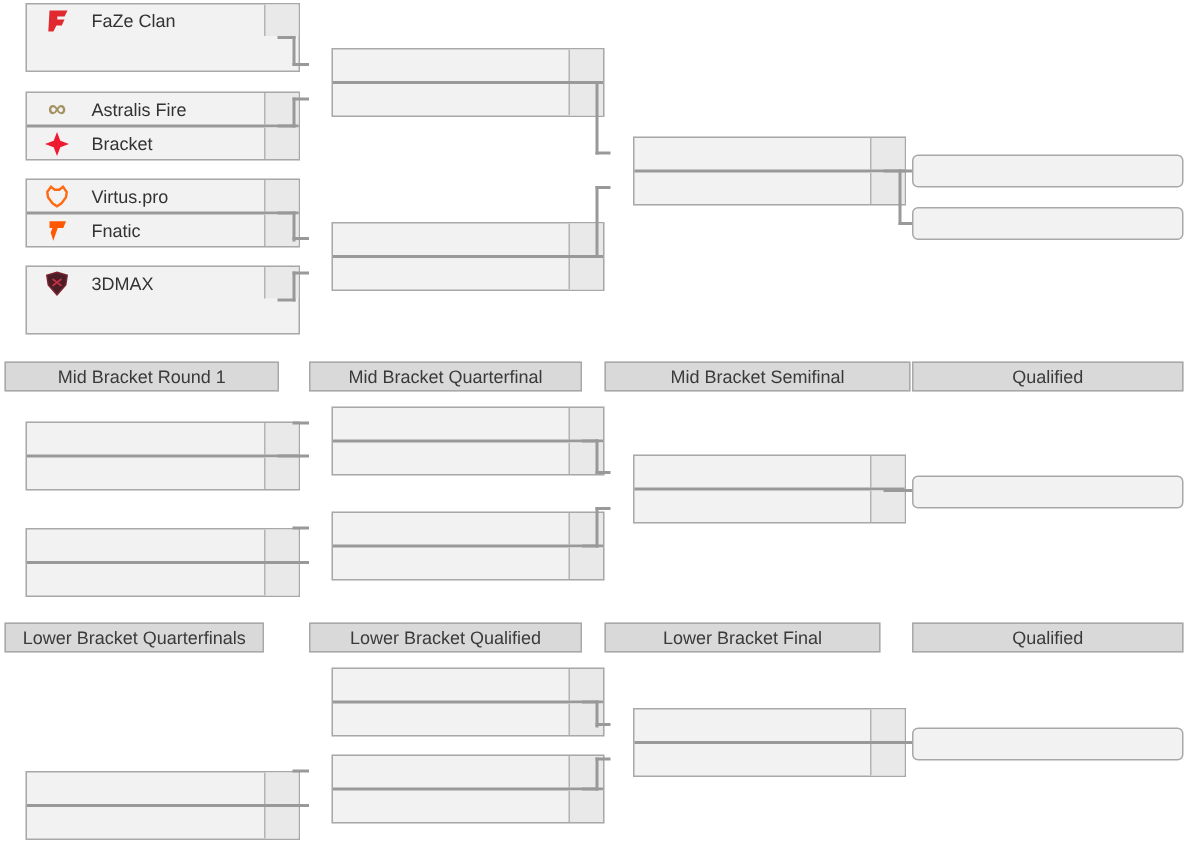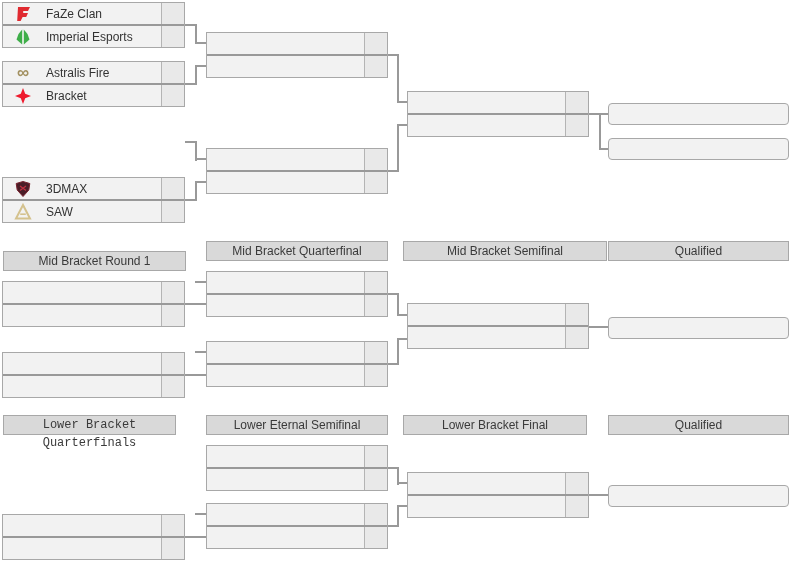--- a/index.html
+++ b/index.html
@@ -1,19 +1,19 @@
 <!DOCTYPE html>
 <html><head>
 <meta charset="utf-8">
 <style>
   html,body{margin:0;padding:0;background:#ffffff;}
   #canvas{position:relative;width:800px;height:564px;background:#ffffff;overflow:hidden;
           font-family:"Liberation Sans",sans-serif;}
   .match{position:absolute;box-sizing:border-box;width:183px;height:46px;
-         border:1px solid #a8a8a8;background:#f2f2f2;}
+         border:1px solid #a8a8a8;background:#f2f2f2;margin-left:15px;}
   .match.w2{width:182px;}
   .row{box-sizing:border-box;height:21px;position:relative;display:flex;align-items:center;
        padding-left:9px;}
   .row + .row{height:23px;border-top:2px solid #999999;}
   .score{position:absolute;right:0;top:0;height:100%;width:22px;
          border-left:1px solid #b4b4b4;background:#e9e9e9;}
   .ticon{flex:0 0 22px;height:18px;display:flex;align-items:center;justify-content:center;
          margin-right:12px;}
   .tname{font-size:12px;color:#333;white-space:nowrap;}
   .glyph{font-size:17px;font-weight:bold;color:#a39161;line-height:18px;}
@@ -32,30 +32,20 @@
   <div class="match" style="left:2px;top:2px;">
     <div class="row">
       <span class="ticon">
         <svg width="18" height="18" viewBox="0 0 18 18">
             <path fill="#e02a30" d="M4 2 L16 2 L14 6 L9.2 6 L9.2 8 L14 8 L12.2 12 L8.6 12 L6.6 16 L3.2 16 Z"></path>
           </svg>
       </span>
       <span class="tname">FaZe Clan</span>
       <span class="score"></span>
     </div>
-    <div class="row">
-      <span class="ticon">
-        <svg width="18" height="18" viewBox="0 0 18 18">
-            <path fill="#3fae49" d="M8.2 1.5 L8.2 16.5 L2.5 11.5 L4.5 6 Z"></path>
-            <path fill="#3fae49" d="M9.8 1.5 L9.8 16.5 L15.5 11.5 L13.5 6 Z"></path>
-          </svg>
-      </span>
-      <span class="tname">Imperial Esports</span>
-      <span class="score"></span>
-    </div>
   </div>
 
   <div class="match" style="left:2px;top:61px;">
     <div class="row">
       <span class="ticon">
         <span class="glyph">∞</span>
       </span>
       <span class="tname">Astralis Fire</span>
       <span class="score"></span>
     </div>
@@ -63,40 +53,50 @@
       <span class="ticon">
         <svg width="18" height="18" viewBox="0 0 18 18">
             <path fill="#ee1b2e" d="M9 1 L11.2 6.8 L17 9 L11.2 11.2 L9 17 L6.8 11.2 L1 9 L6.8 6.8 Z"></path>
           </svg>
       </span>
       <span class="tname">Bracket</span>
       <span class="score"></span>
     </div>
   </div>
 
+  <div class="match" style="left:2px;top:119px;">
+    <div class="row">
+      <span class="ticon">
+        <svg width="18" height="18" viewBox="0 0 18 18">
+            <path fill="none" stroke="#ff6a13" stroke-width="1.6" d="M2.5 6 L5 2.5 L7.5 4.5 L10.5 4.5 L13 2.5 L15.5 6 L15 9.5 L12 13.5 L9 15.5 L6 13.5 L3 9.5 Z"></path>
+          </svg>
+      </span>
+      <span class="tname">Virtus.pro</span>
+      <span class="score"></span>
+    </div>
+    <div class="row">
+      <span class="ticon">
+        <svg width="18" height="18" viewBox="0 0 18 18">
+            <path fill="#ff5800" d="M4 2.5 L15 2.5 L13.2 7 L9.5 7 L6.5 15.5 L4.8 10 L6 7 L4 7 Z"></path>
+          </svg>
+      </span>
+      <span class="tname">Fnatic</span>
+      <span class="score"></span>
+    </div>
+  </div>
 
   <div class="match" style="left:2px;top:177px;">
     <div class="row">
       <span class="ticon">
         <svg width="18" height="18" viewBox="0 0 18 18">
             <path fill="#4a1d27" stroke="#7a2430" stroke-width="1" d="M9 1.5 L15.8 3.5 L14.8 10 L9 16.5 L3.2 10 L2.2 3.5 Z"></path>
             <path stroke="#c03040" stroke-width="1.2" d="M6 6 L12 10.5 M12 6 L6 10.5"></path>
           </svg>
       </span>
       <span class="tname">3DMAX</span>
-      <span class="score"></span>
-    </div>
-    <div class="row">
-      <span class="ticon">
-        <svg width="18" height="18" viewBox="0 0 18 18">
-            <path fill="none" stroke="#d4c28e" stroke-width="2" d="M9 2 L16 15.5 L2 15.5 Z"></path>
-            <path stroke="#d4c28e" stroke-width="1.6" d="M6.2 11.2 L11.8 11.2"></path>
-          </svg>
-      </span>
-      <span class="tname">SAW</span>
       <span class="score"></span>
     </div>
   </div>
 
   <div class="match w2" style="left:206px;top:32px;">
     <div class="row">
         <span class="score"></span>
       </div>
     <div class="row">
         <span class="score"></span>
@@ -138,21 +138,21 @@
   <div class="conn" style="left:388px;top:54px;width:11px;height:2px;"></div>
   <div class="conn" style="left:397px;top:54px;width:2px;height:49px;"></div>
   <div class="conn" style="left:397px;top:101px;width:10px;height:2px;"></div>
   <div class="conn" style="left:388px;top:170px;width:11px;height:2px;"></div>
   <div class="conn" style="left:397px;top:124px;width:2px;height:48px;"></div>
   <div class="conn" style="left:397px;top:124px;width:10px;height:2px;"></div>
   <div class="conn" style="left:589px;top:113px;width:19px;height:2px;"></div>
   <div class="conn" style="left:599px;top:113px;width:2px;height:37px;"></div>
   <div class="conn" style="left:599px;top:148px;width:9px;height:2px;"></div>
 
-  <div class="header" style="left:3px;top:251px;width:183px;">Mid Bracket Round 1</div>
+  <div class="header" style="left:3px;top:241px;width:183px;">Mid Bracket Round 1</div>
   <div class="header" style="left:206px;top:241px;width:182px;">Mid Bracket Quarterfinal</div>
   <div class="header" style="left:403px;top:241px;width:204px;">Mid Bracket Semifinal</div>
   <div class="header" style="left:608px;top:241px;width:181px;">Qualified</div>
 
   <div class="match" style="left:2px;top:281px;">
     <div class="row">
         <span class="score"></span>
       </div>
     <div class="row">
         <span class="score"></span>
@@ -197,22 +197,22 @@
   <div class="conn" style="left:195px;top:351px;width:11px;height:2px;"></div>
   <div class="conn" style="left:185px;top:374px;width:21px;height:2px;"></div>
   <div class="conn" style="left:388px;top:293px;width:11px;height:2px;"></div>
   <div class="conn" style="left:397px;top:293px;width:2px;height:23px;"></div>
   <div class="conn" style="left:397px;top:314px;width:10px;height:2px;"></div>
   <div class="conn" style="left:388px;top:363px;width:11px;height:2px;"></div>
   <div class="conn" style="left:397px;top:338px;width:2px;height:27px;"></div>
   <div class="conn" style="left:397px;top:338px;width:10px;height:2px;"></div>
   <div class="conn" style="left:589px;top:326px;width:19px;height:2px;"></div>
 
-  <div class="header" style="left:3px;top:415px;width:173px;font-family:Liberation Mono, monospace;">Lower Bracket Quarterfinals</div>
-  <div class="header" style="left:206px;top:415px;width:182px;">Lower Eternal Semifinal</div>
+  <div class="header" style="left:3px;top:415px;width:173px;">Lower Bracket Quarterfinals</div>
+  <div class="header" style="left:206px;top:415px;width:182px;">Lower Bracket Qualified</div>
   <div class="header" style="left:403px;top:415px;width:184px;">Lower Bracket Final</div>
   <div class="header" style="left:608px;top:415px;width:181px;">Qualified</div>
 
   <div class="match" style="left:2px;top:514px;">
     <div class="row">
         <span class="score"></span>
       </div>
     <div class="row">
         <span class="score"></span>
       </div>

